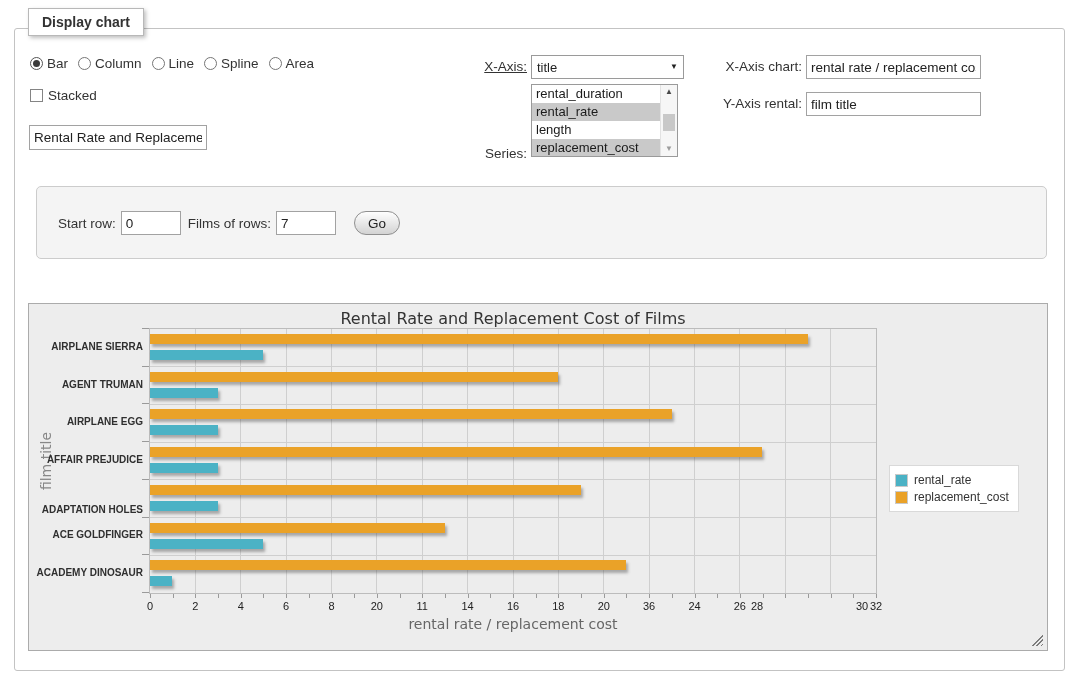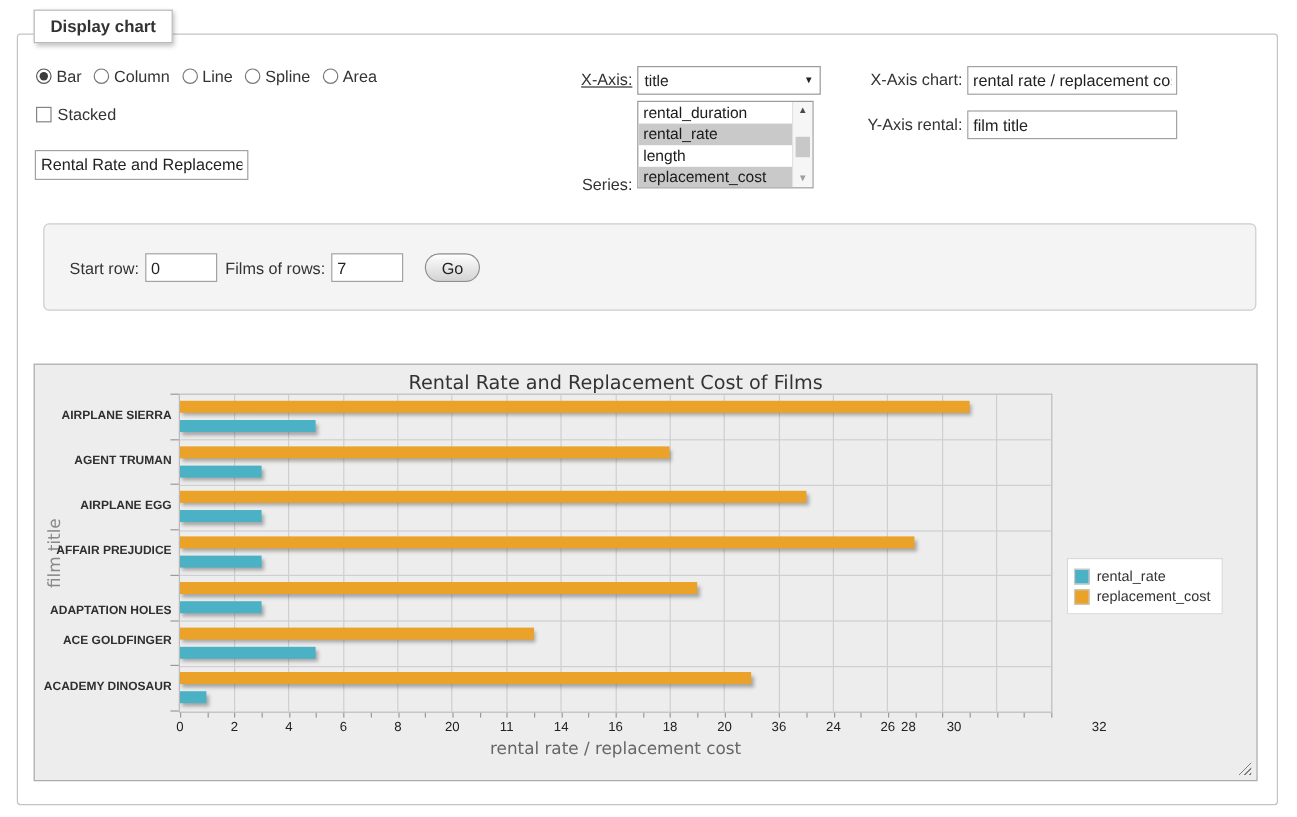--- a/index.html
+++ b/index.html
@@ -248,22 +248,22 @@
       <div class="x-tick-label" style="left: 212.875px;">20</div>
       <div class="x-tick-label" style="left: 258.25px;">11</div>
       <div class="x-tick-label" style="left: 303.625px;">14</div>
       <div class="x-tick-label" style="left: 349px;">16</div>
       <div class="x-tick-label" style="left: 394.375px;">18</div>
       <div class="x-tick-label" style="left: 439.75px;">20</div>
       <div class="x-tick-label" style="left: 485.125px;">36</div>
       <div class="x-tick-label" style="left: 530.5px;">24</div>
       <div class="x-tick-label" style="left: 575.875px;">26</div>
       <div class="x-tick-label" style="left: 593px;">28</div>
-      <div class="x-tick-label" style="left: 631px;">30</div>
-      <div class="x-tick-label" style="left: 752px;">32</div>
+      <div class="x-tick-label" style="left: 698px;">30</div>
+      <div class="x-tick-label" style="left: 712px;">32</div>
     </div>
   <div class="x-title">rental rate / replacement cost</div>
   <div class="chart-legend">
       <div class="legend-row">
         <div class="legend-swatch" style="background: rgb(75, 178, 197);"></div>
         <div class="legend-label">rental_rate</div>
       </div>
       <div class="legend-row">
         <div class="legend-swatch" style="background: rgb(234, 162, 40);"></div>
         <div class="legend-label">replacement_cost</div>

